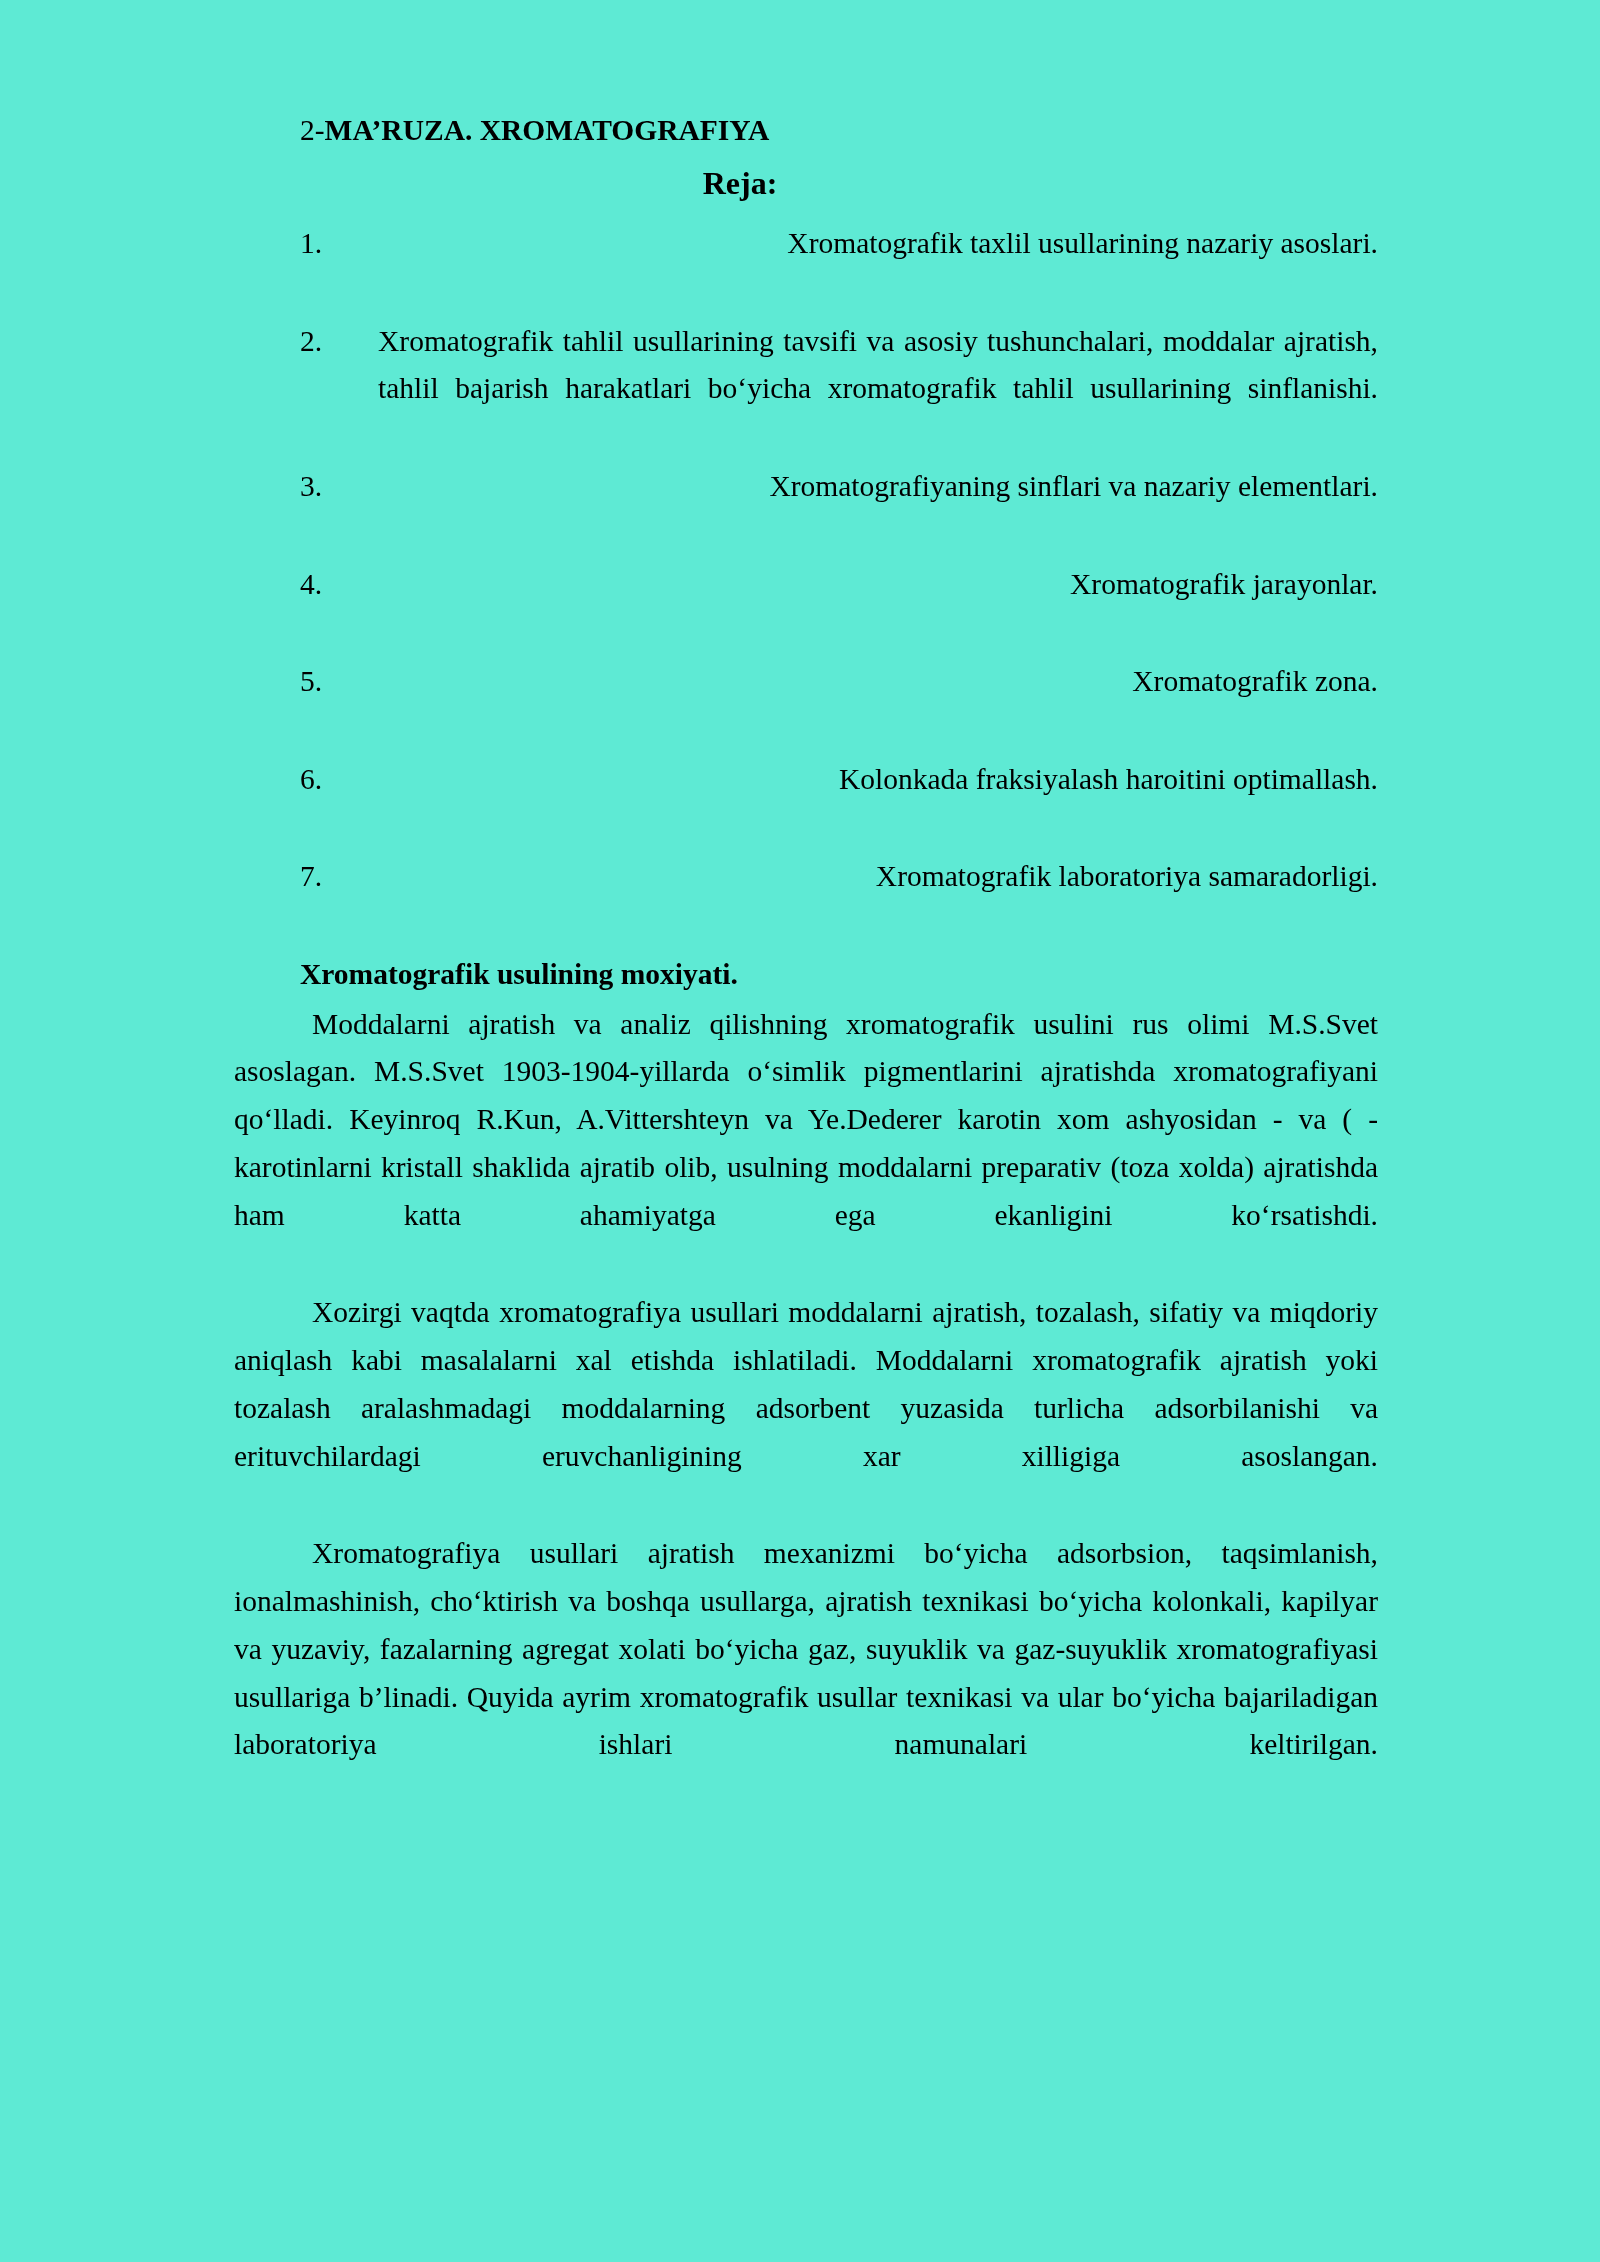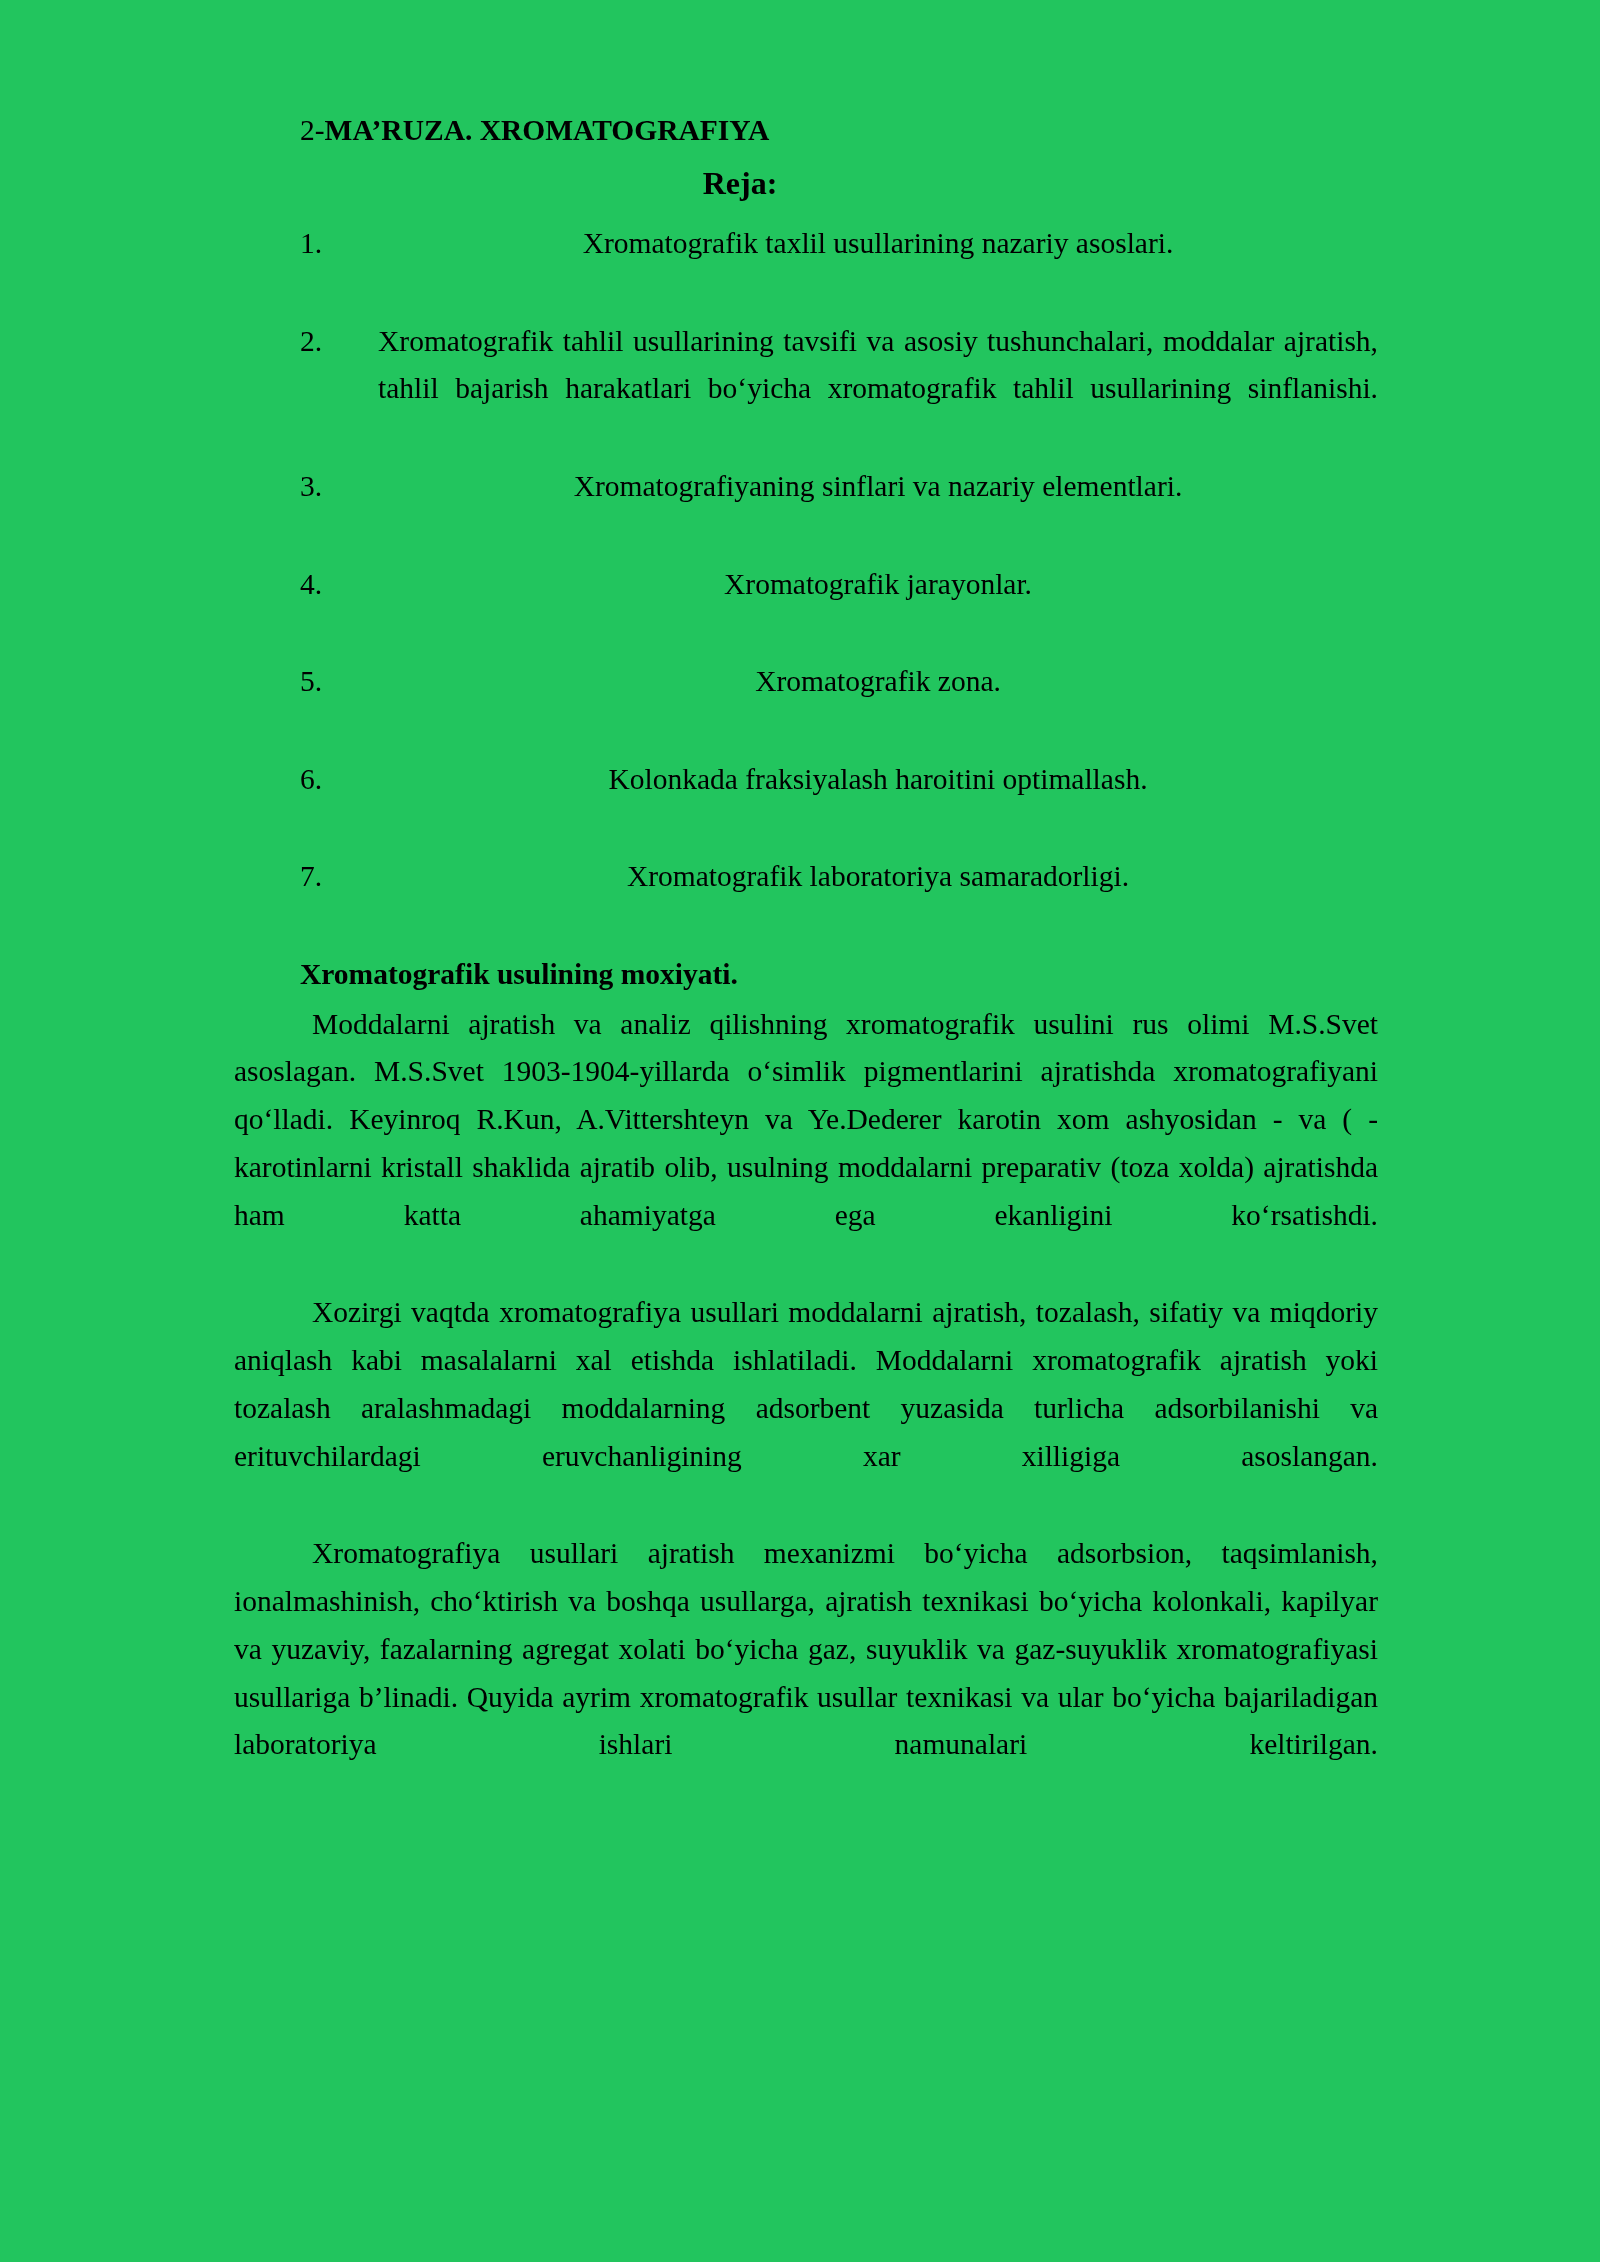--- a/index.html
+++ b/index.html
@@ -11,21 +11,21 @@
     width: 1600px;
     min-height: 2262px;
     font-family: "Liberation Serif", "DejaVu Serif", serif;
     color: #000000;
   }
   .page {
     width: 1600px;
     min-height: 2262px;
     box-sizing: border-box;
     padding: 108px 222px 102px 222px;
-    background: #22c55e;
+    background: #5eead4;
   }
   .doc {
     font-size: 29.5px;
     line-height: 1.62;
   }
   .title-line {
     margin: 0 0 6px 0;
     padding-left: 78px;
     font-size: 29.5px;
     line-height: 1.5;
@@ -54,21 +54,21 @@
     width: 78px;
     padding-left: 78px;
     box-sizing: content-box;
   }
   .list-item .body {
     flex: 1 1 auto;
     text-align: justify;
     text-justify: inter-word;
   }
   .list-item .body.nojust {
-    text-align: center;
+    text-align: right;
   }
   .para {
     margin: 0 0 2px 12px;
     text-indent: 78px;
     text-align: justify;
     text-justify: inter-word;
   }
   .bold-head {
     font-weight: bold;
     text-indent: 78px;

